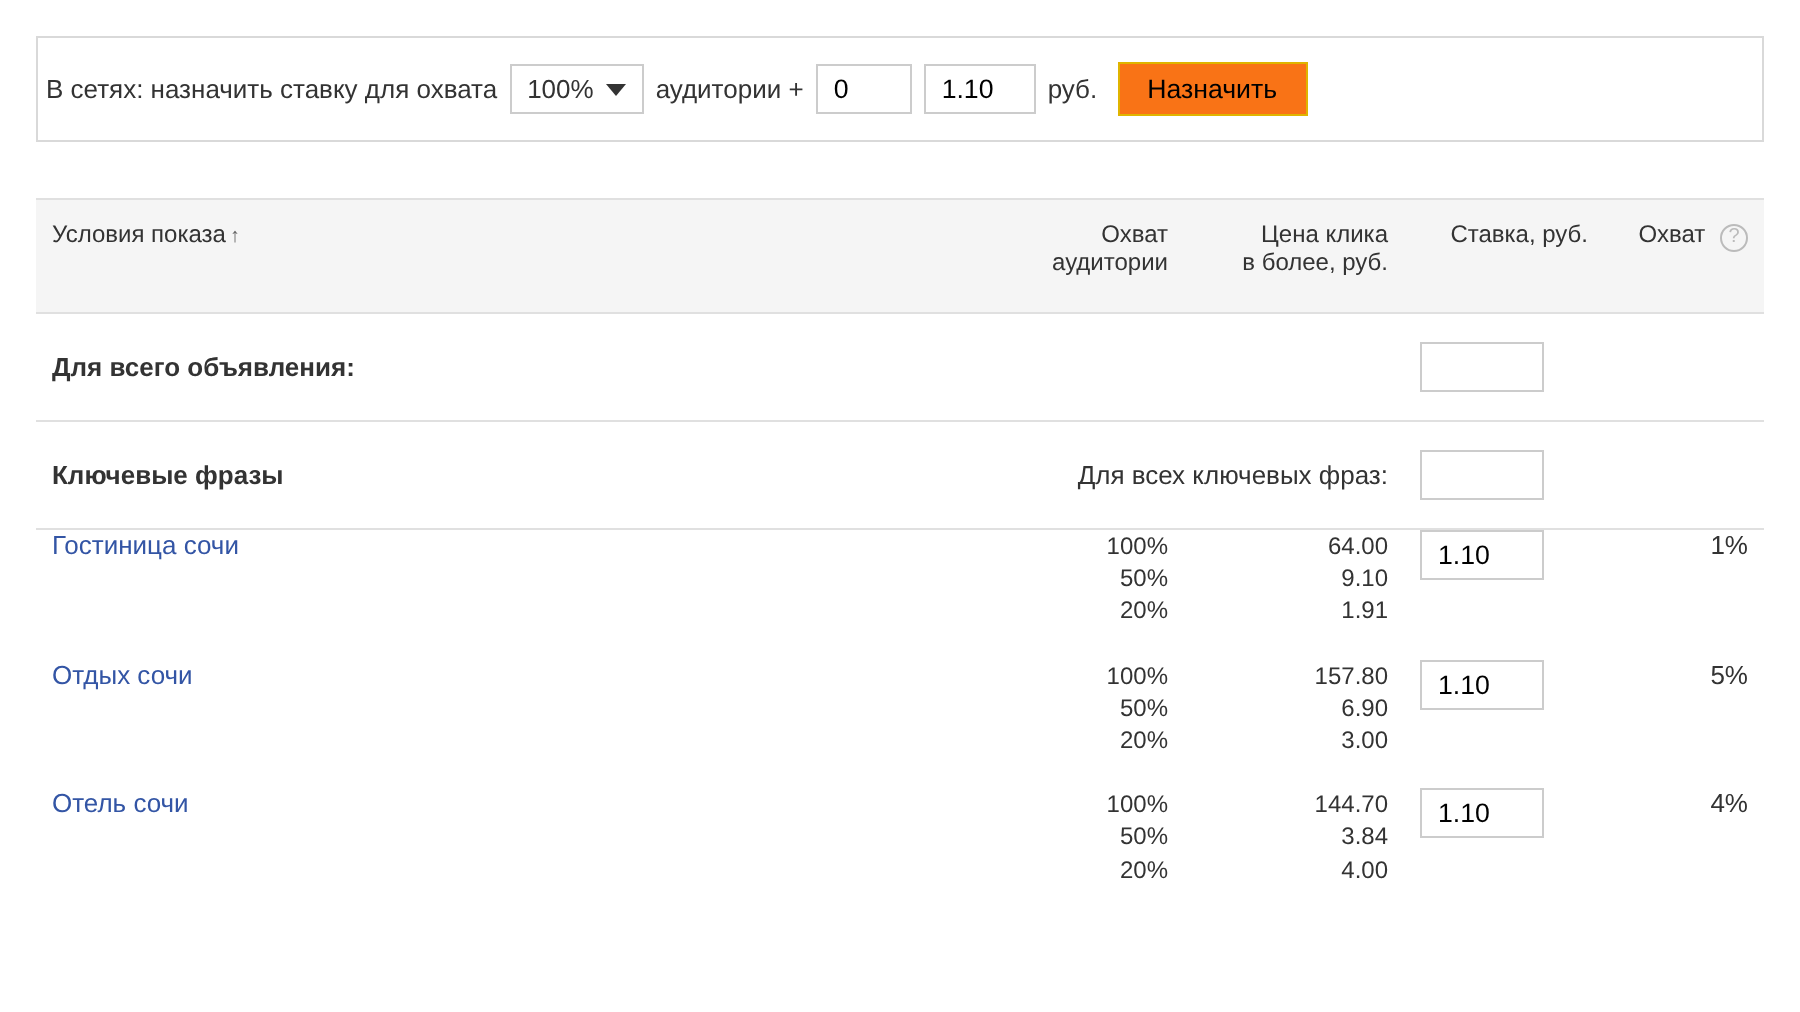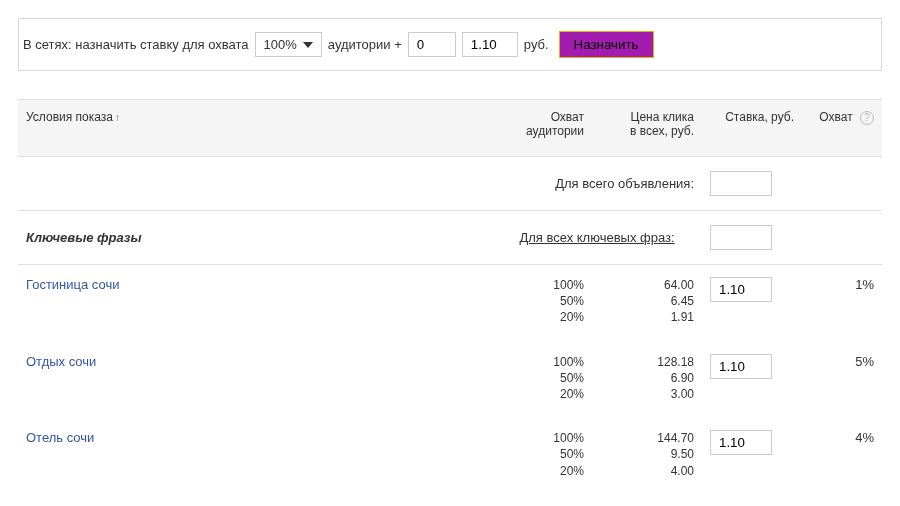--- a/index.html
+++ b/index.html
@@ -34,21 +34,21 @@
     .chev path { fill: #333; }
     .small-input {
       border: 1px solid #ccc;
       padding: 4px 8px;
       width: 48px;
       text-align: left;
       background: #fff;
     }
     .small-input.w56 { width: 56px; }
     .btn-primary {
-      background: #a21caf;
+      background: #f97316;
       border: 1px solid #e0b400;
       padding: 5px 14px;
       cursor: pointer;
       margin-left: 4px;
     }
 
     table.grid {
       width: 100%;
       border-collapse: collapse;
     }
@@ -70,38 +70,38 @@
       display: inline-flex; justify-content: center; align-items: center;
       width: 14px; height: 14px; border-radius: 50%;
       border: 1px solid #bbb; color: #bbb; font-size: 10px;
       margin-left: 4px; line-height: 1;
     }
 
     tr.agg td {
       border-bottom: 1px solid #e0e0e0;
       padding: 14px 8px;
     }
-    tr.agg td.label { text-align: right; }
+    tr.agg td.label { text-align: left; font-weight: bold; }
     tr.keywords-head td {
       border-bottom: 1px solid #e0e0e0;
       padding: 14px 8px;
     }
-    tr.keywords-head td.kw-title { font-weight: bold; font-style: italic; }
-    tr.keywords-head td.label { text-align: center; text-decoration: underline; }
+    tr.keywords-head td.kw-title { font-weight: bold; }
+    tr.keywords-head td.label { text-align: right; }
 
     .bid-input {
       border: 1px solid #ccc;
       padding: 4px 8px;
       width: 62px;
       text-align: left;
       background: #fff;
     }
 
     tr.data td {
-      padding: 12px 8px 16px 8px;
+      padding: 0 8px 16px 8px;
       vertical-align: top;
       margin-top: 37px;
     }
     tr.data td.term a {
       color: #3355a5; text-decoration: none;
     }
     tr.data td.col-cov, tr.data td.col-price {
       text-align: right;
       font-size: 12px;
     }
@@ -149,21 +149,21 @@
     <tr>
       <th>
         <span>Условия показа</span><span class="sort-arrow">↑</span>
       </th>
       <th>
         <span class="sub">Охват</span>
         <span class="sub">аудитории</span>
       </th>
       <th>
         <span class="sub">Цена клика</span>
-        <span class="sub">в всех, руб.</span>
+        <span class="sub">в более, руб.</span>
       </th>
       <th><span>Ставка, руб.</span></th>
       <th>
         <span>Охват</span>
         <span class="help-icon">?</span>
       </th>
     </tr>
   </thead>
   <tbody>
     <tr class="agg">
@@ -180,53 +180,53 @@
 
     <tr class="data">
       <td class="term"><a href="#">Гостиница сочи</a></td>
       <td class="col-cov">
         <div>100%</div>
         <div>50%</div>
         <div>20%</div>
       </td>
       <td class="col-price">
         <div>64.00</div>
-        <div>6.45</div>
+        <div>9.10</div>
         <div>1.91</div>
       </td>
       <td class="col-bid"><input class="bid-input" value="1.10" style=""></td>
       <td class="col-reach">1%</td>
     </tr>
 
     <tr class="data">
       <td class="term"><a href="#">Отдых сочи</a></td>
       <td class="col-cov">
         <div>100%</div>
         <div>50%</div>
         <div>20%</div>
       </td>
       <td class="col-price">
-        <div>128.18</div>
+        <div>157.80</div>
         <div>6.90</div>
         <div>3.00</div>
       </td>
       <td class="col-bid"><input class="bid-input" value="1.10" style=""></td>
       <td class="col-reach">5%</td>
     </tr>
 
     <tr class="data">
       <td class="term"><a href="#">Отель сочи</a></td>
       <td class="col-cov">
         <div>100%</div>
         <div>50%</div>
         <div>20%</div>
       </td>
       <td class="col-price">
         <div>144.70</div>
-        <div>9.50</div>
+        <div>3.84</div>
         <div>4.00</div>
       </td>
       <td class="col-bid"><input class="bid-input" value="1.10" style=""></td>
       <td class="col-reach">4%</td>
     </tr>
 
   </tbody>
 </table>
 
 </body></html>

